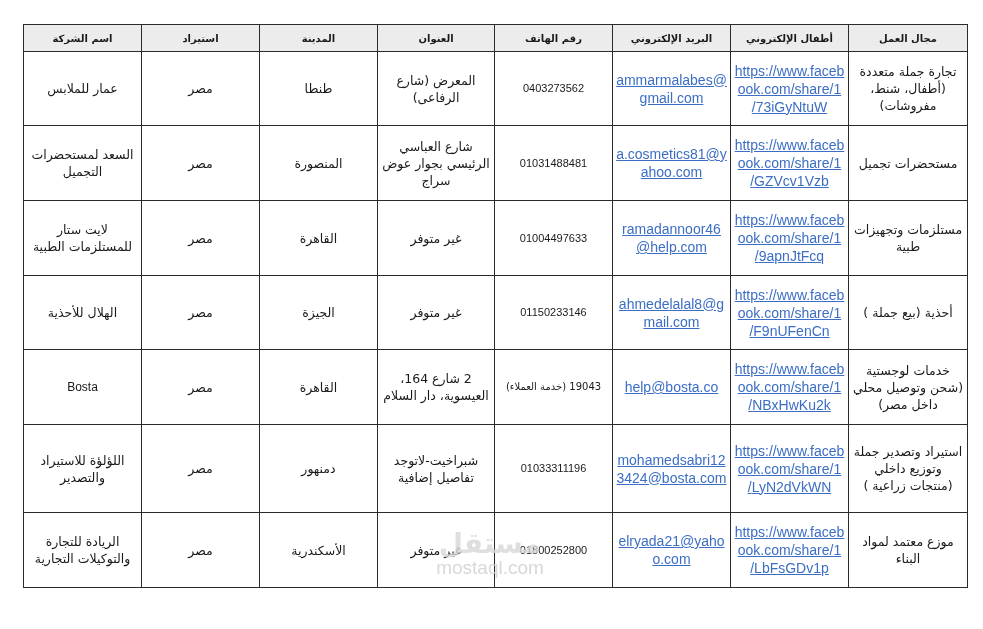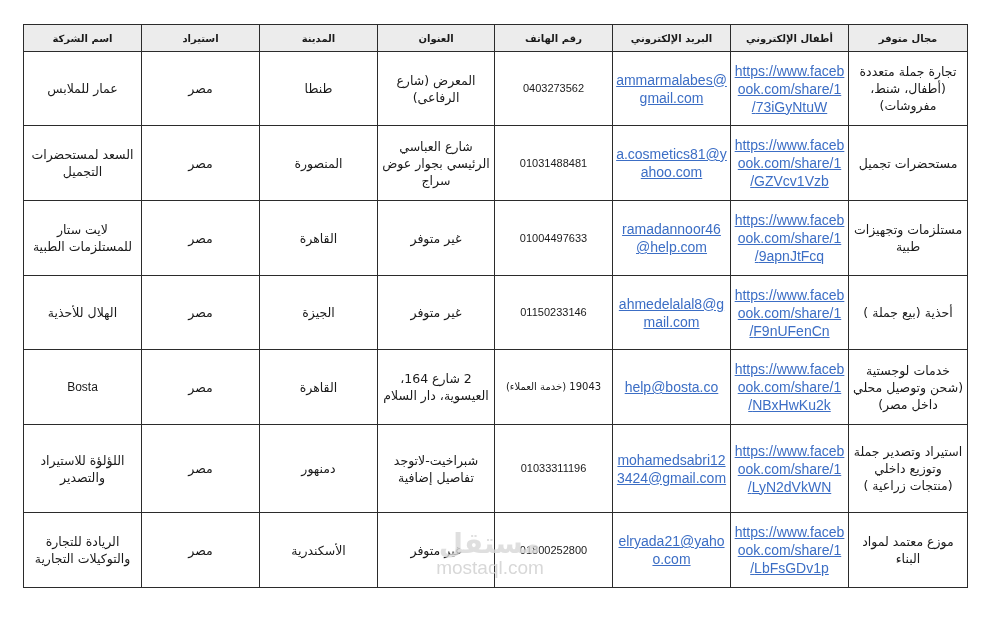--- a/index.html
+++ b/index.html
@@ -37,21 +37,21 @@
       <col style="width:118px">
       <col style="width:118px">
       <col style="width:118px">
     <col style="width:117px">
       <col style="width:118px">
       <col style="width:118px">
       <col style="width:118px">
   </colgroup>
   <thead>
     <tr>
-      <th>مجال متوفر</th>
+      <th>مجال العمل</th>
       <th>أطفال الإلكتروني</th>
       <th>البريد الإلكتروني</th>
       <th>رقم الهاتف</th>
       <th>العنوان</th>
       <th>المدينة</th>
       <th>استيراد</th>
       <th>اسم الشركة</th>
     </tr>
   </thead>
   <tbody>
@@ -101,21 +101,21 @@
       <td><span class="link">help@bosta.co</span></td>
       <td class="ar" style="font-size:10px;line-height:18px;">19043 (خدمة العملاء)</td>
       <td class="ar">2 شارع 164، العيسوية، دار السلام</td>
       <td class="ar">القاهرة</td>
       <td class="ar">مصر</td>
       <td class="latin">Bosta</td>
     </tr>
     <tr class="r6">
       <td class="ar">استيراد وتصدير جملة وتوزيع داخلي (منتجات زراعية )</td>
       <td><span class="link">https://www.facebook.com/share/1LyN2dVkWN/</span></td>
-      <td><span class="link">mohamedsabri123424@gmail.com</span></td>
+      <td><span class="link">mohamedsabri123424@bosta.com</span></td>
       <td class="num">01033311196</td>
       <td class="ar">شبراخيت-لاتوجد تفاصيل إضافية</td>
       <td class="ar">دمنهور</td>
       <td class="ar">مصر</td>
       <td class="ar">اللؤلؤة للاستيراد والتصدير</td>
     </tr>
     <tr class="r7">
       <td class="ar">موزع معتمد لمواد البناء</td>
       <td><span class="link">https://www.facebook.com/share/1LbFsGDv1p/</span></td>
       <td><span class="link">elryada21@yahoo.com</span></td>

